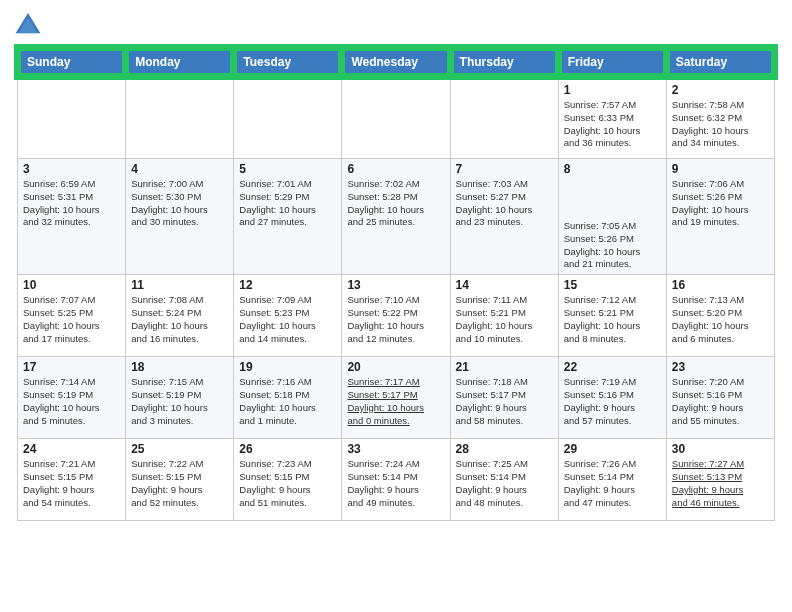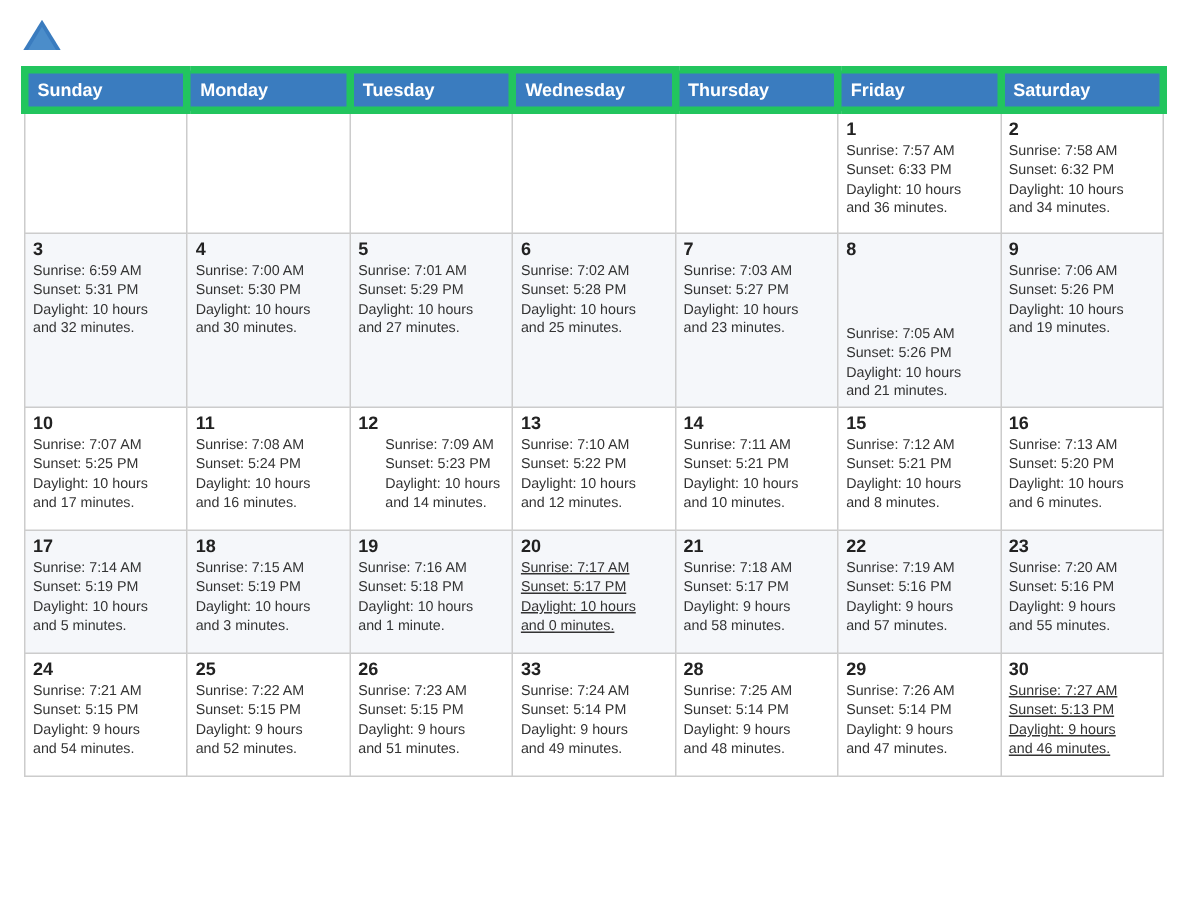--- a/index.html
+++ b/index.html
@@ -55,21 +55,21 @@
       width: 100%;
       border-collapse: collapse;
     }
     .calendar th {
       background: #3a7cbf;
       color: #fff;
       font-size: 12px;
       font-weight: bold;
       padding: 4px 6px;
       text-align: left;
-      border: 5px solid #22c55e;
+      border: 7px solid #22c55e;
     }
     .calendar td {
       border: 1px solid #ccc;
       vertical-align: top;
       padding: 3px 5px;
       width: calc(100% / 7);
       height: 82px;
       font-size: 10px;
       color: #333;
       background: #fff;
@@ -209,21 +209,21 @@
           </td>
           <td>
             <span class="day-num">11</span>
             <div class="cell-info" style="white-space: pre-line;">Sunrise: 7:08 AM
 Sunset: 5:24 PM
 Daylight: 10 hours
 and 16 minutes.</div>
           </td>
           <td>
             <span class="day-num">12</span>
-            <div class="cell-info" style="white-space: pre-line; margin-left: 18px;">Sunrise: 7:09 AM
+            <div class="cell-info" style="white-space: pre-line;">Sunrise: 7:09 AM
 Sunset: 5:23 PM
 Daylight: 10 hours
 and 14 minutes.</div>
           </td>
           <td>
             <span class="day-num">13</span>
             <div class="cell-info" style="white-space: pre-line;">Sunrise: 7:10 AM
 Sunset: 5:22 PM
 Daylight: 10 hours
 and 12 minutes.</div>

